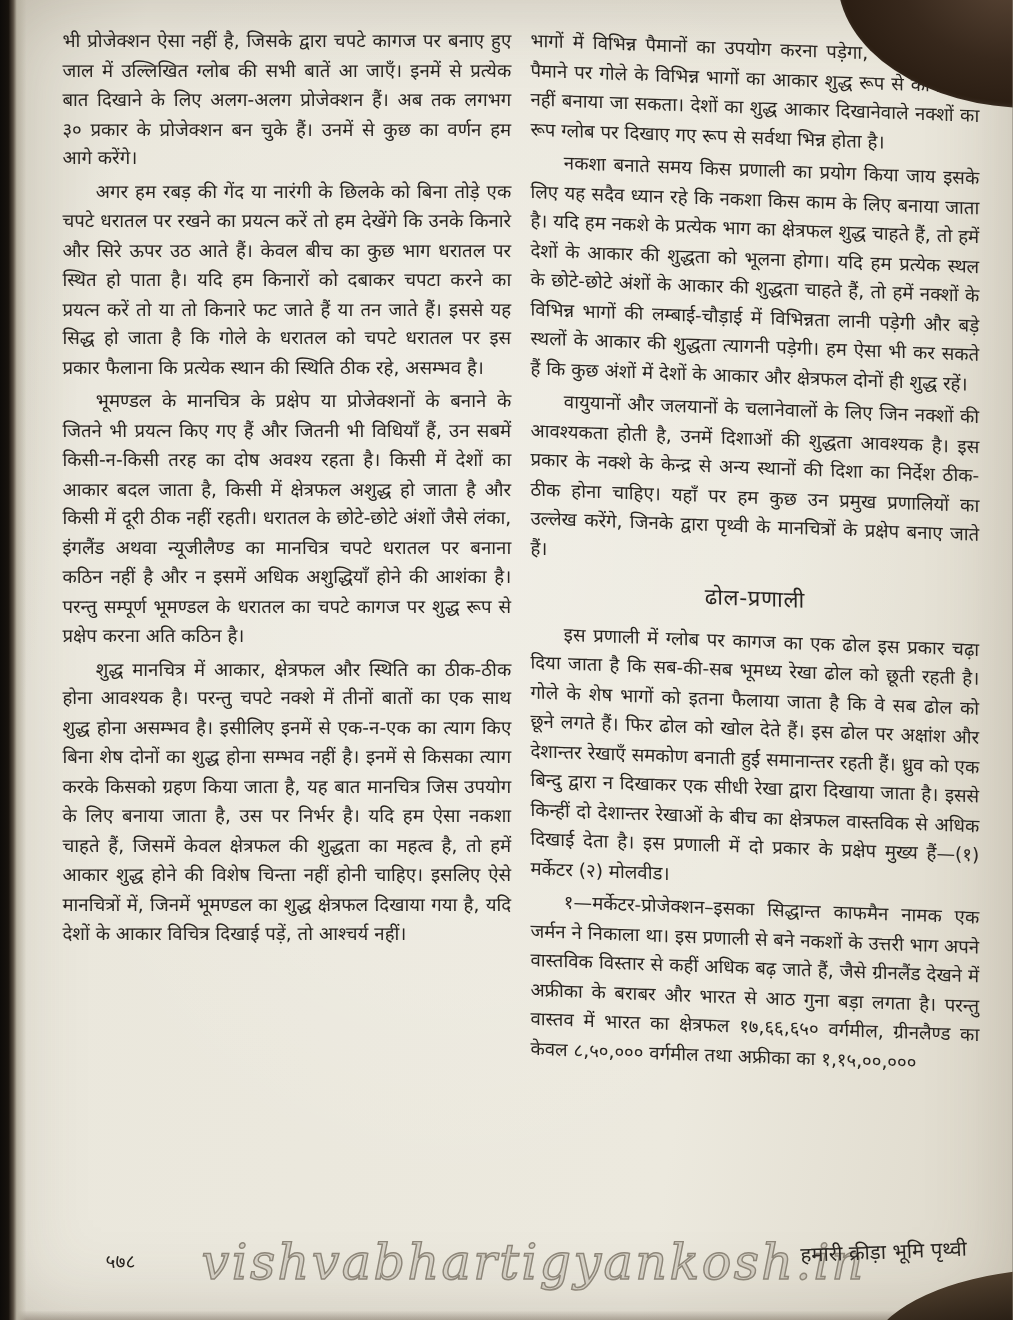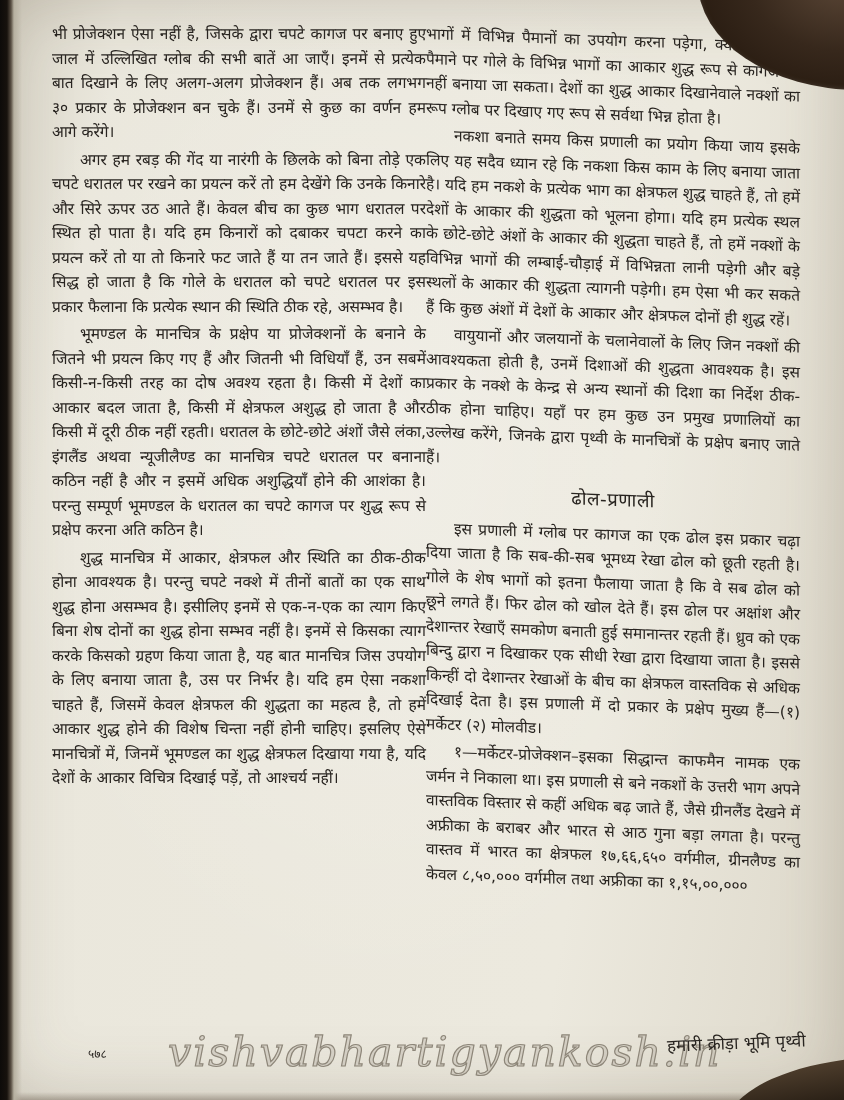--- a/index.html
+++ b/index.html
@@ -19,28 +19,28 @@
   .corner-tr{position:absolute;top:-18px;right:-24px;width:170px;height:108px;z-index:3;
     background:radial-gradient(ellipse at 85% 0%, #5a4636 0%, #37281c 45%, #1c1108 100%);
     border-bottom-left-radius:95% 100%;
     box-shadow:-4px 4px 8px rgba(245,242,230,.55) inset;}
   .corner-br{position:absolute;right:-20px;bottom:-14px;width:140px;height:46px;z-index:3;
     background:linear-gradient(to top,#241b12,#4d3d2c);
     transform:rotate(-9deg);border-top-left-radius:80% 100%;}
   .edge-bottom{position:absolute;left:0;bottom:0;width:100%;height:8px;z-index:2;
     background:linear-gradient(to top,rgba(80,66,50,.35),rgba(0,0,0,0));}
   
-  .content{position:absolute;top:22px;left:52px;width:764px;display:flex;z-index:1;}
+  .content{position:absolute;top:22px;left:52px;width:764px;display:flex;gap:16px;z-index:1;}
   .col{width:374px;font-size:15.5px;line-height:24.5px;text-align:justify;}
   .col-right{transform:skewY(2.1deg);transform-origin:0 0;}
   .col p{margin:0 0 3px 0;text-indent:1.8em;}
   .col p.cont{text-indent:0;}
   h2{font-size:18.5px;font-weight:normal;text-align:center;margin:12px 0 10px 0;letter-spacing:.5px;}
   
-  .pagenum{position:absolute;left:88px;bottom:38px;font-size:12px;z-index:4;}
+  .pagenum{position:absolute;left:88px;bottom:38px;font-size:16px;z-index:4;}
   .running-title{position:absolute;right:38px;bottom:46px;font-size:17px;z-index:4;
     transform:rotate(-2.2deg);}
   .watermark{position:absolute;left:168px;bottom:24px;z-index:4;
     font-family:"DejaVu Serif","Liberation Serif",serif;font-style:italic;
     font-size:41px;letter-spacing:2px;color:rgba(120,112,98,.18);
     -webkit-text-stroke:1.2px #8d8679;}
 </style>
 </head>
 <body>
 

